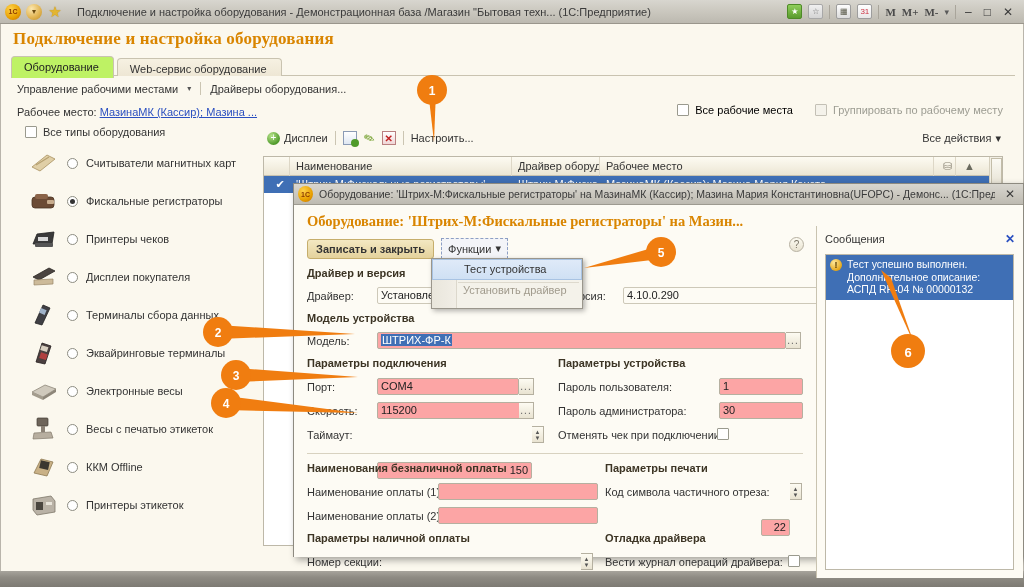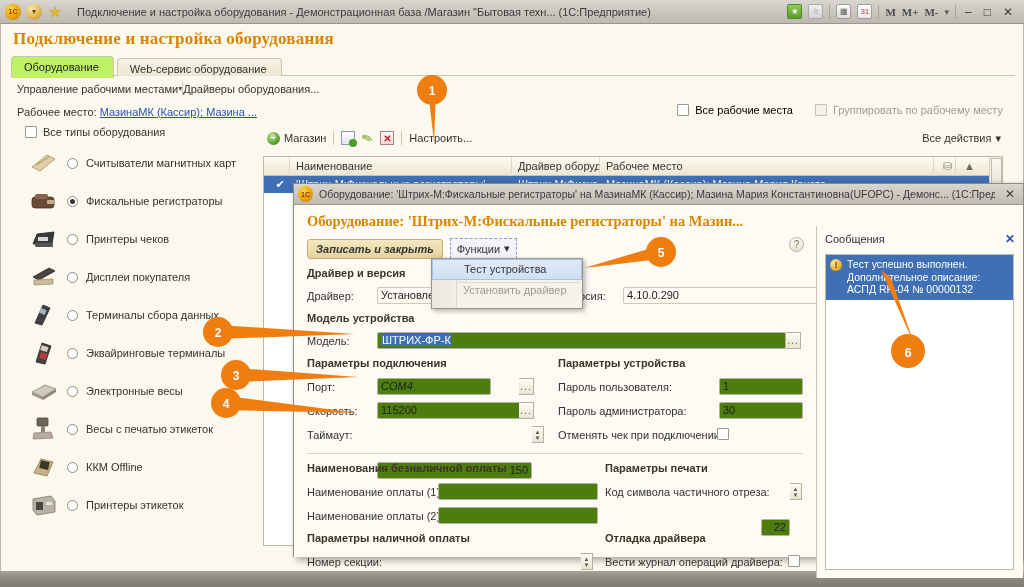--- a/index.html
+++ b/index.html
@@ -76,21 +76,21 @@
     margin-right: 3px; position:relative; top:1px;
   }
   .tab.active { background:#bef264; color:#222; z-index:2; padding-bottom:5px; top:0;}
   .tabstrip-line { position:absolute; left:10px; top:51px; width:1004px; height:1px; background:#c9c3b0; }
 
   
   .content-frame {
     position:absolute; left:10px; top:52px; width:1004px; height:483px;
     background:#fbf8ee;
   }
-  .cmdbar { position:absolute; left:6px; top:6px; font-size:11px; color:#333; display:flex; align-items:center; }
+  .cmdbar { position:absolute; left:6px; top:6px; font-size:11px; color:#333; display:flex; align-items:center; gap:9px;}
   .cmd-link { color:#333; }
   .cmd-caret { color:#555; font-size:8px; }
   .cmd-div { width:1px; height:13px; background:#cbc5b2; }
 
   .wp-line { position:absolute; left:6px; top:30px; font-size:11px; color:#333; }
   .wp-link { color:#2a4fc0; text-decoration: underline; }
 
   
   .left-panel {
     position:absolute; left:6px; top:50px; width:242px; height:425px;
@@ -169,36 +169,36 @@
   .dlg-body { position:relative; height:352px; display:flex; }
   .dlg-main { position:relative; width:524px; height:352px; background:#fdfbf4; }
   .dlg-title {
     position:absolute; left:13px; top:8px; font-size:14.5px; font-weight:bold; color:#d98500;
     font-family:"Liberation Serif", serif; white-space:nowrap;
   }
   .dlg-btnrow { position:absolute; left:13px; top:33px; display:flex; align-items:center; gap:7px;}
   .btn-primary {
     background:linear-gradient(180deg,#f3e8c2,#e4d29c);
     border:1px solid #c6ae6c; border-radius:3px;
-    padding:3px 8px; font-size:11px; font-weight:bold; color:#333;font-style:italic;
+    padding:3px 8px; font-size:11px; font-weight:bold; color:#333;
   }
   .btn-func {
     padding:3px 6px; font-size:11px; color:#333;
     border:1px dashed #8d9fc4; background:#f3f4f8; display:flex; align-items:center; gap:4px;
   }
   .help-q {
     position:absolute; right:14px; top:32px; width:15px; height:15px; border-radius:50%;
     border:1px solid #b6b0a0; background:linear-gradient(180deg,#fdfbf2,#e8e2d0);
     color:#7b7566; font-size:10px; display:flex; align-items:center; justify-content:center;
   }
 
   .sec-h { position:absolute; font-size:11px; font-weight:bold; color:#3c3424; }
   .lbl { position:absolute; font-size:11px; color:#333; }
   .fld {
-    position:absolute; height:17px; background:#4d7c0f; border:1px solid #b5b0a0; border-radius:2px;
+    position:absolute; height:17px; background:#fca5a5; border:1px solid #b5b0a0; border-radius:2px;
     font-size:11px; color:#222; padding:0 3px; line-height:15px; overflow:hidden; white-space:nowrap;
   }
   .fld.flat { background:#fdfbf4; border:1px solid #cdc8b8; }
   .fld .sel-txt { background:#3f6fb5; color:#fff; padding:0 1px; }
   .fld-btn {
     position:absolute; width:15px; height:17px; border:1px solid #b5b0a0; border-left:none;
     background:linear-gradient(180deg,#fdfbf2,#e9e3d1); font-size:10px; color:#666;
     display:flex; align-items:center; justify-content:center; letter-spacing:1px;
   }
   .spin {
@@ -447,21 +447,21 @@
           </span>
           <span class="dim" style="display:flex;align-items:center;gap:6px;">
             <span class="cb" style="border-color:#c3c0b5;background:#f4f2ea;"></span>
             <span>Группировать по рабочему месту</span>
           </span>
         </div>
 
         <div class="tbar">
           <span class="tbtn-create">
             <span class="circ-plus">+</span>
-            <span>Магазин</span>
+            <span>Дисплеи</span>
           </span>
           <span class="tbar-sep"></span>
           <span class="ic-copy"></span>
           <span class="ic-pen">✎</span>
           <span class="ic-del">✕</span>
           <span class="tbar-sep"></span>
           <span>Настроить...</span>
           <span class="all-actions">
             <span>Все действия</span>
             <span>▾</span>
@@ -523,21 +523,21 @@
 
         <div class="sec-h" style="left:13px; top:107px;">Модель устройства</div>
         <div class="lbl" style="left:13px; top:130px;">Модель:</div>
         <div class="fld" style="left:83px; top:127px; width:409px;"><span class="sel-txt">ШТРИХ-ФР-К</span></div>
         <div class="fld-btn" style="left:492px; top:127px;">...</div>
 
         <div class="sec-h" style="left:13px; top:152px;">Параметры подключения</div>
         <div class="sec-h" style="left:264px; top:152px;">Параметры устройства</div>
 
         <div class="lbl" style="left:13px; top:176px;">Порт:</div>
-        <div class="fld" style="left:83px; top:173px; width:114px;font-style:italic;">COM4</div>
+        <div class="fld" style="left:83px; top:173px; width:142px;">COM4</div>
         <div class="fld-btn" style="left:225px; top:173px;">...</div>
 
         <div class="lbl" style="left:13px; top:200px;">Скорость:</div>
         <div class="fld" style="left:83px; top:197px; width:148px;">115200</div>
         <div class="fld-btn" style="left:225px; top:197px;">...</div>
 
         <div class="lbl" style="left:13px; top:224px;">Таймаут:</div>
         <div class="fld num" style="left:83px; top:221px; width:155px;">150</div>
         <div class="spin" style="left:238px; top:221px;">
             <span>▲</span>

